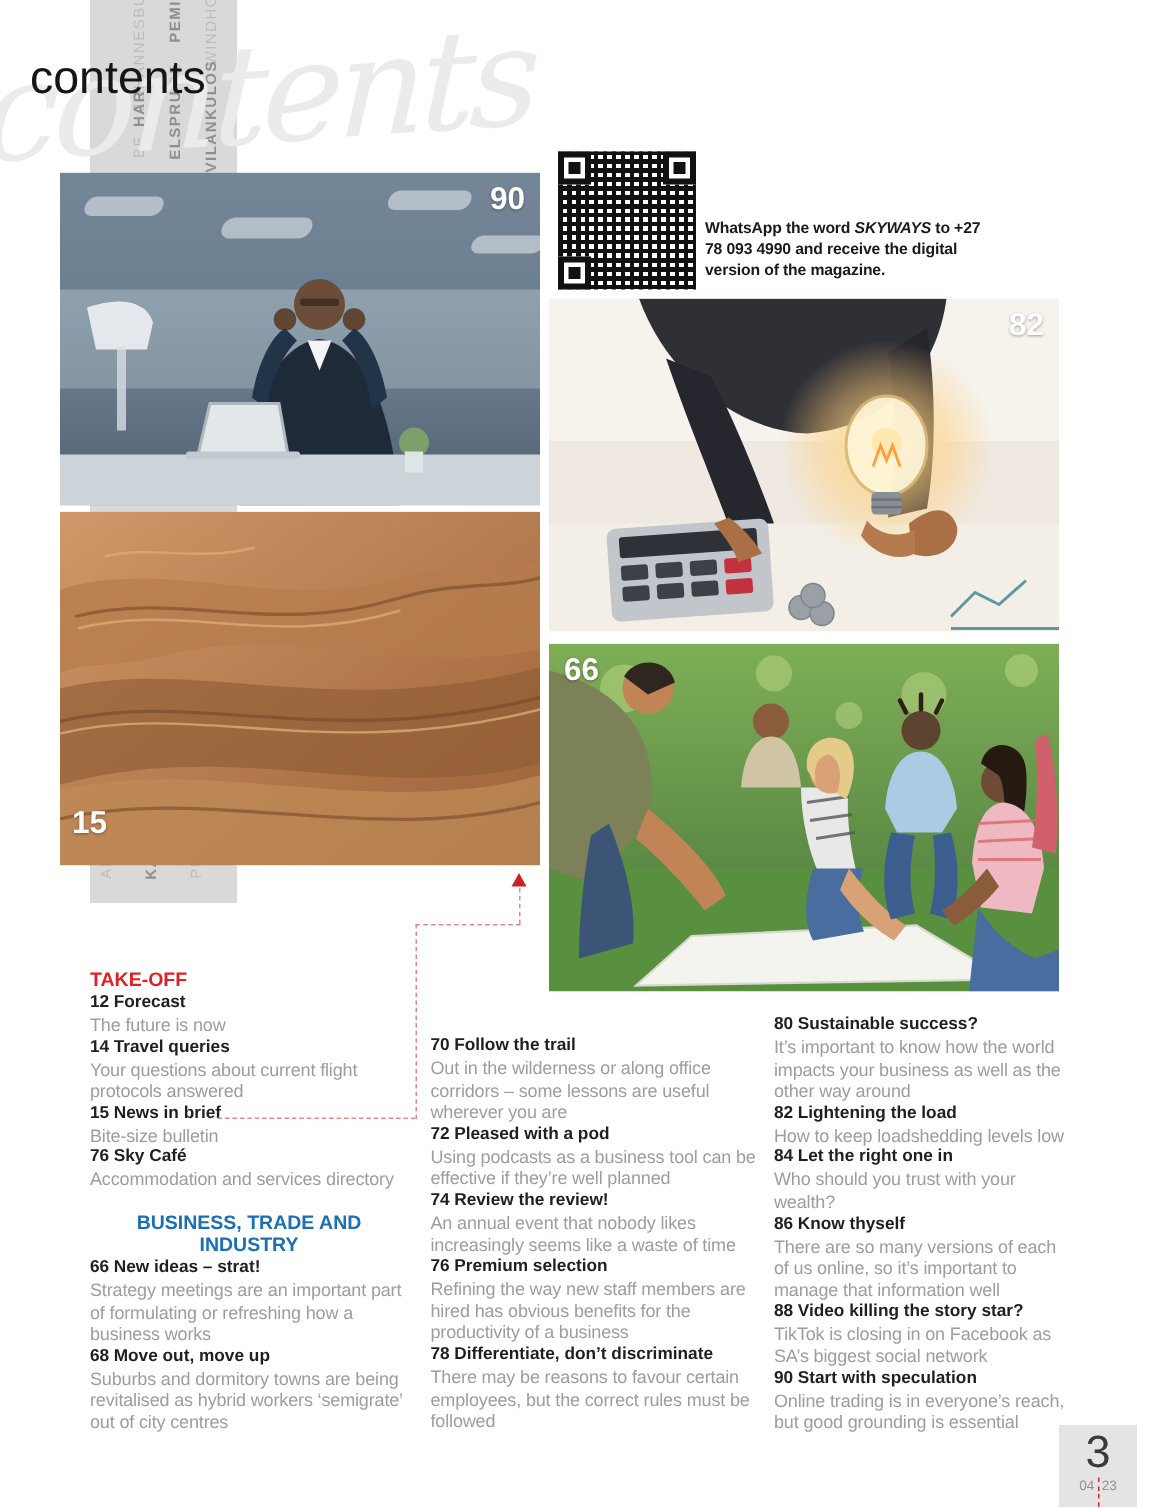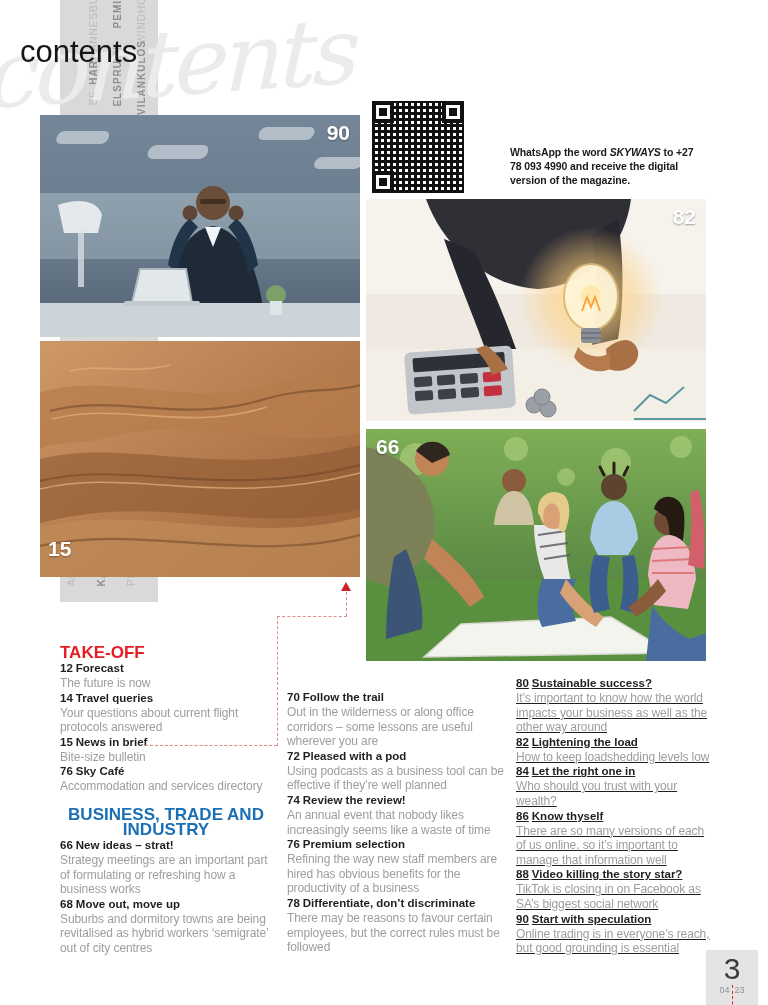--- a/index.html
+++ b/index.html
@@ -25,21 +25,21 @@
 
   
   .qr{position:absolute;left:372px;top:101px;width:92px;height:92px;z-index:3;
       background:
         repeating-linear-gradient(0deg,#111 0 3px,transparent 3px 6px),
         repeating-linear-gradient(90deg,#111 0 3px,#fff 3px 6px);}
   .qf{position:absolute;width:14px;height:14px;background:#fff;border:4px solid #111;}
   .qf::after{content:"";position:absolute;inset:3px;background:#111;}
   .qf.tl{left:0;top:0;} .qf.tr{right:0;top:0;} .qf.bl{left:0;bottom:0;}
   .wa-note{position:absolute;left:470px;top:145px;width:192px;z-index:3;
-           font-size:10.5px;font-weight:bold;line-height:14px;color:#1a1a1a;letter-spacing:-0.1px;margin-left:40px;}
+           font-size:10.5px;font-weight:bold;line-height:14px;color:#1a1a1a;letter-spacing:-0.1px;}
   .wa-note .brand{font-style:italic;}
 
   
   .photo{position:absolute;z-index:2;overflow:hidden;}
   .photo svg{display:block;}
   .ph-label{position:absolute;color:#fff;font-weight:bold;font-size:21px;
             text-shadow:0 1px 2px rgba(0,0,0,.35);}
   .photo-office{left:40px;top:115px;width:320px;height:222px;}
   .photo-desert{left:40px;top:341px;width:320px;height:236px;}
   .photo-bulb{left:366px;top:199px;width:340px;height:222px;}
@@ -55,22 +55,22 @@
   .seg-c{left:277px;top:616px;width:70px;}
   .seg-d{left:346px;top:592px;height:24px;}
   .arrow-up{left:341px;top:582px;width:0;height:0;
             border-left:5px solid transparent;border-right:5px solid transparent;
             border-bottom:9px solid #cc2127;}
 
   
   .col{position:absolute;z-index:3;}
   .col1{left:60px;top:645px;width:212px;}
   .col2{left:287px;top:690px;width:224px;}
-  .col3{left:516px;top:676px;width:200px;text-decoration:underline;}
-  .sec-heading{font-size:17px;font-weight:bold;line-height:15px;margin:0 0 1px 0;}
+  .col3{left:516px;top:676px;width:200px;}
+  .sec-heading{font-size:13px;font-weight:bold;line-height:15px;margin:0 0 1px 0;}
   .red{color:#e31e24;} .blue{color:#1b6fb5;text-align:center;}
   .entry-title{font-size:11.5px;font-weight:bold;color:#1f1f1f;line-height:15px;}
   .entry-title .t{margin-left:3px;}
   .entry-desc{font-size:12px;color:#9b9da0;line-height:14.6px;letter-spacing:-0.1px;}
   .gap{height:13px;}
 
   
   .pagebox{position:absolute;left:706px;top:950px;width:52px;height:55px;background:#e4e4e4;
            z-index:3;text-align:center;}
   .pagenum{font-size:30px;line-height:32px;color:#3a3a3a;margin-top:3px;}

